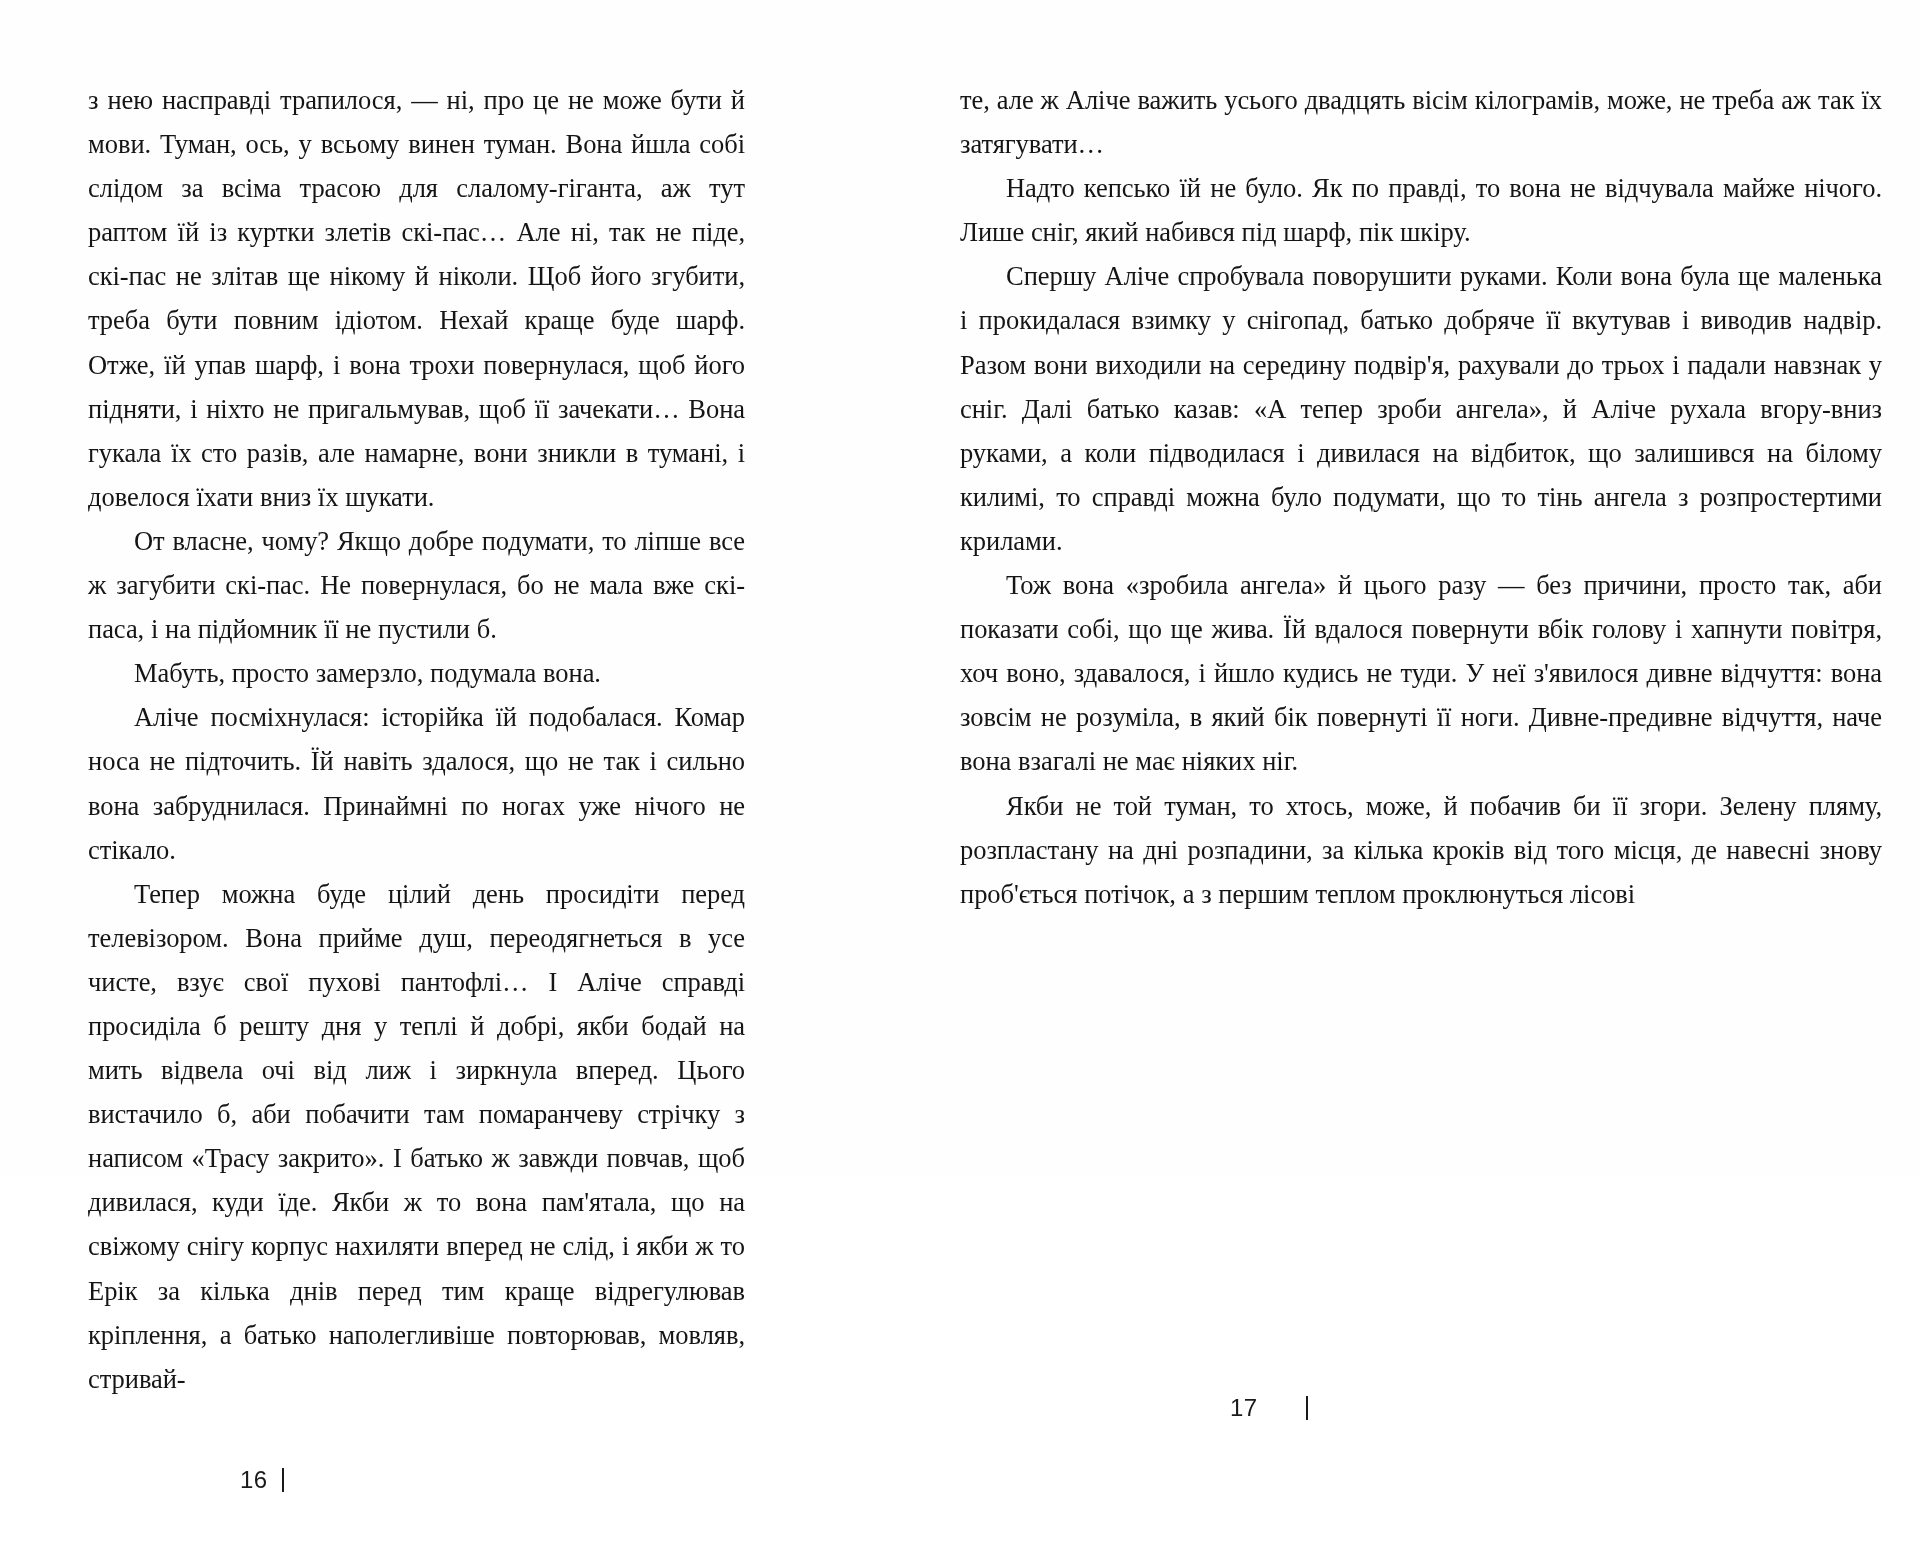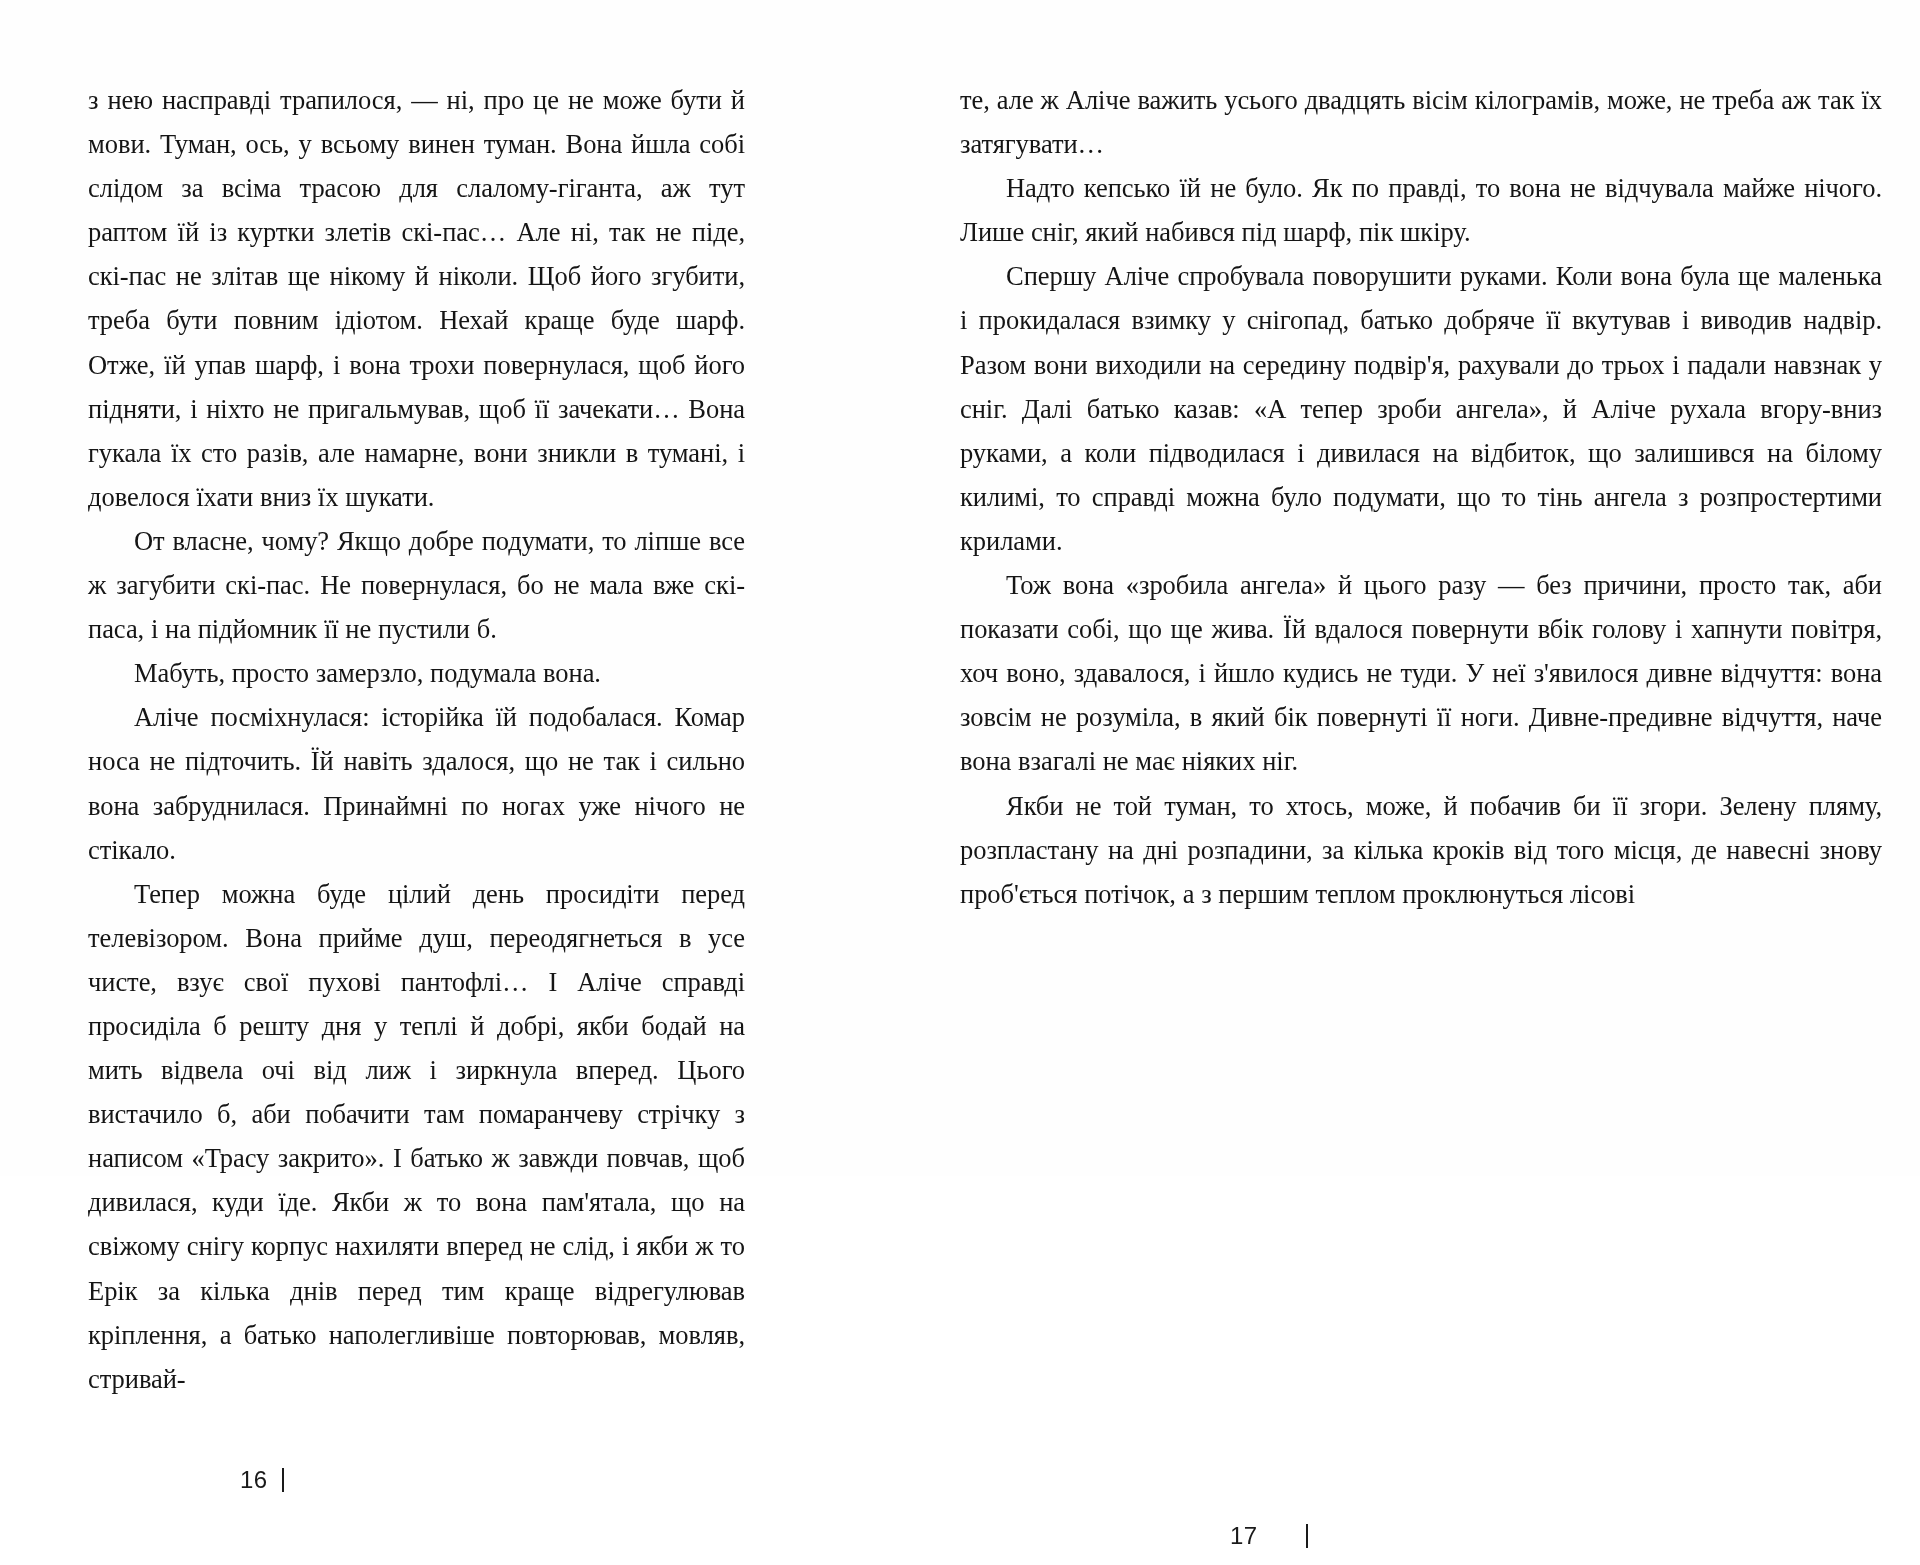--- a/index.html
+++ b/index.html
@@ -84,21 +84,21 @@
     font-family: "Liberation Sans", "DejaVu Sans", sans-serif;
   }
 
   .folio-left {
     left: 240px;
     top: 1468px;
   }
 
   .folio-right {
     left: 1230px;
-    top: 1524px;
+    top: 1396px;
     gap: 48px;
   }
 
   .folio .num {
     font-size: 24px;
   }
 
   .folio .rule {
     display: inline-block;
     width: 2px;

